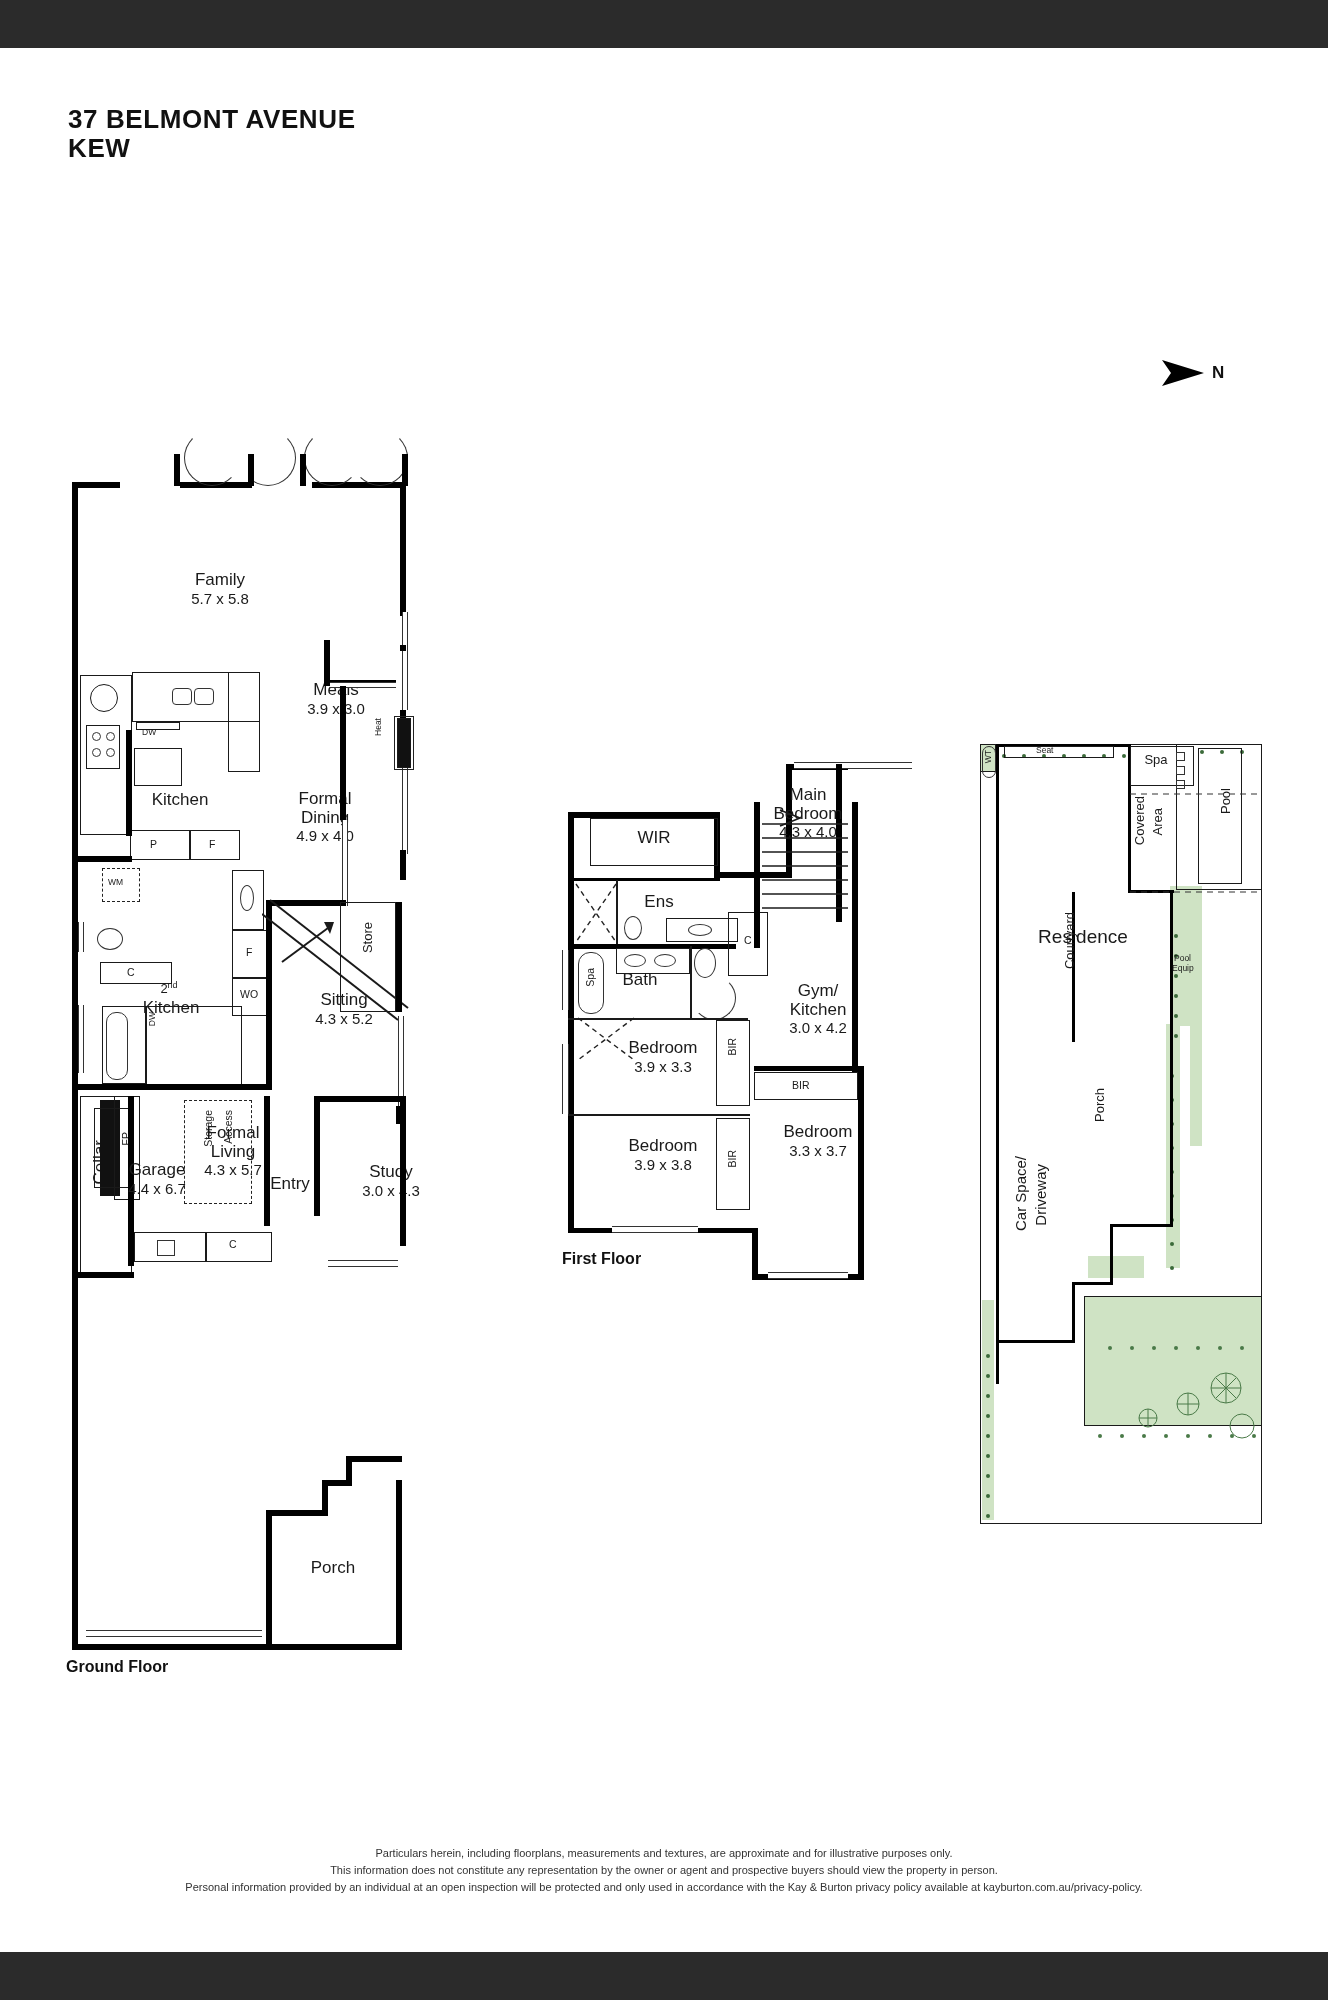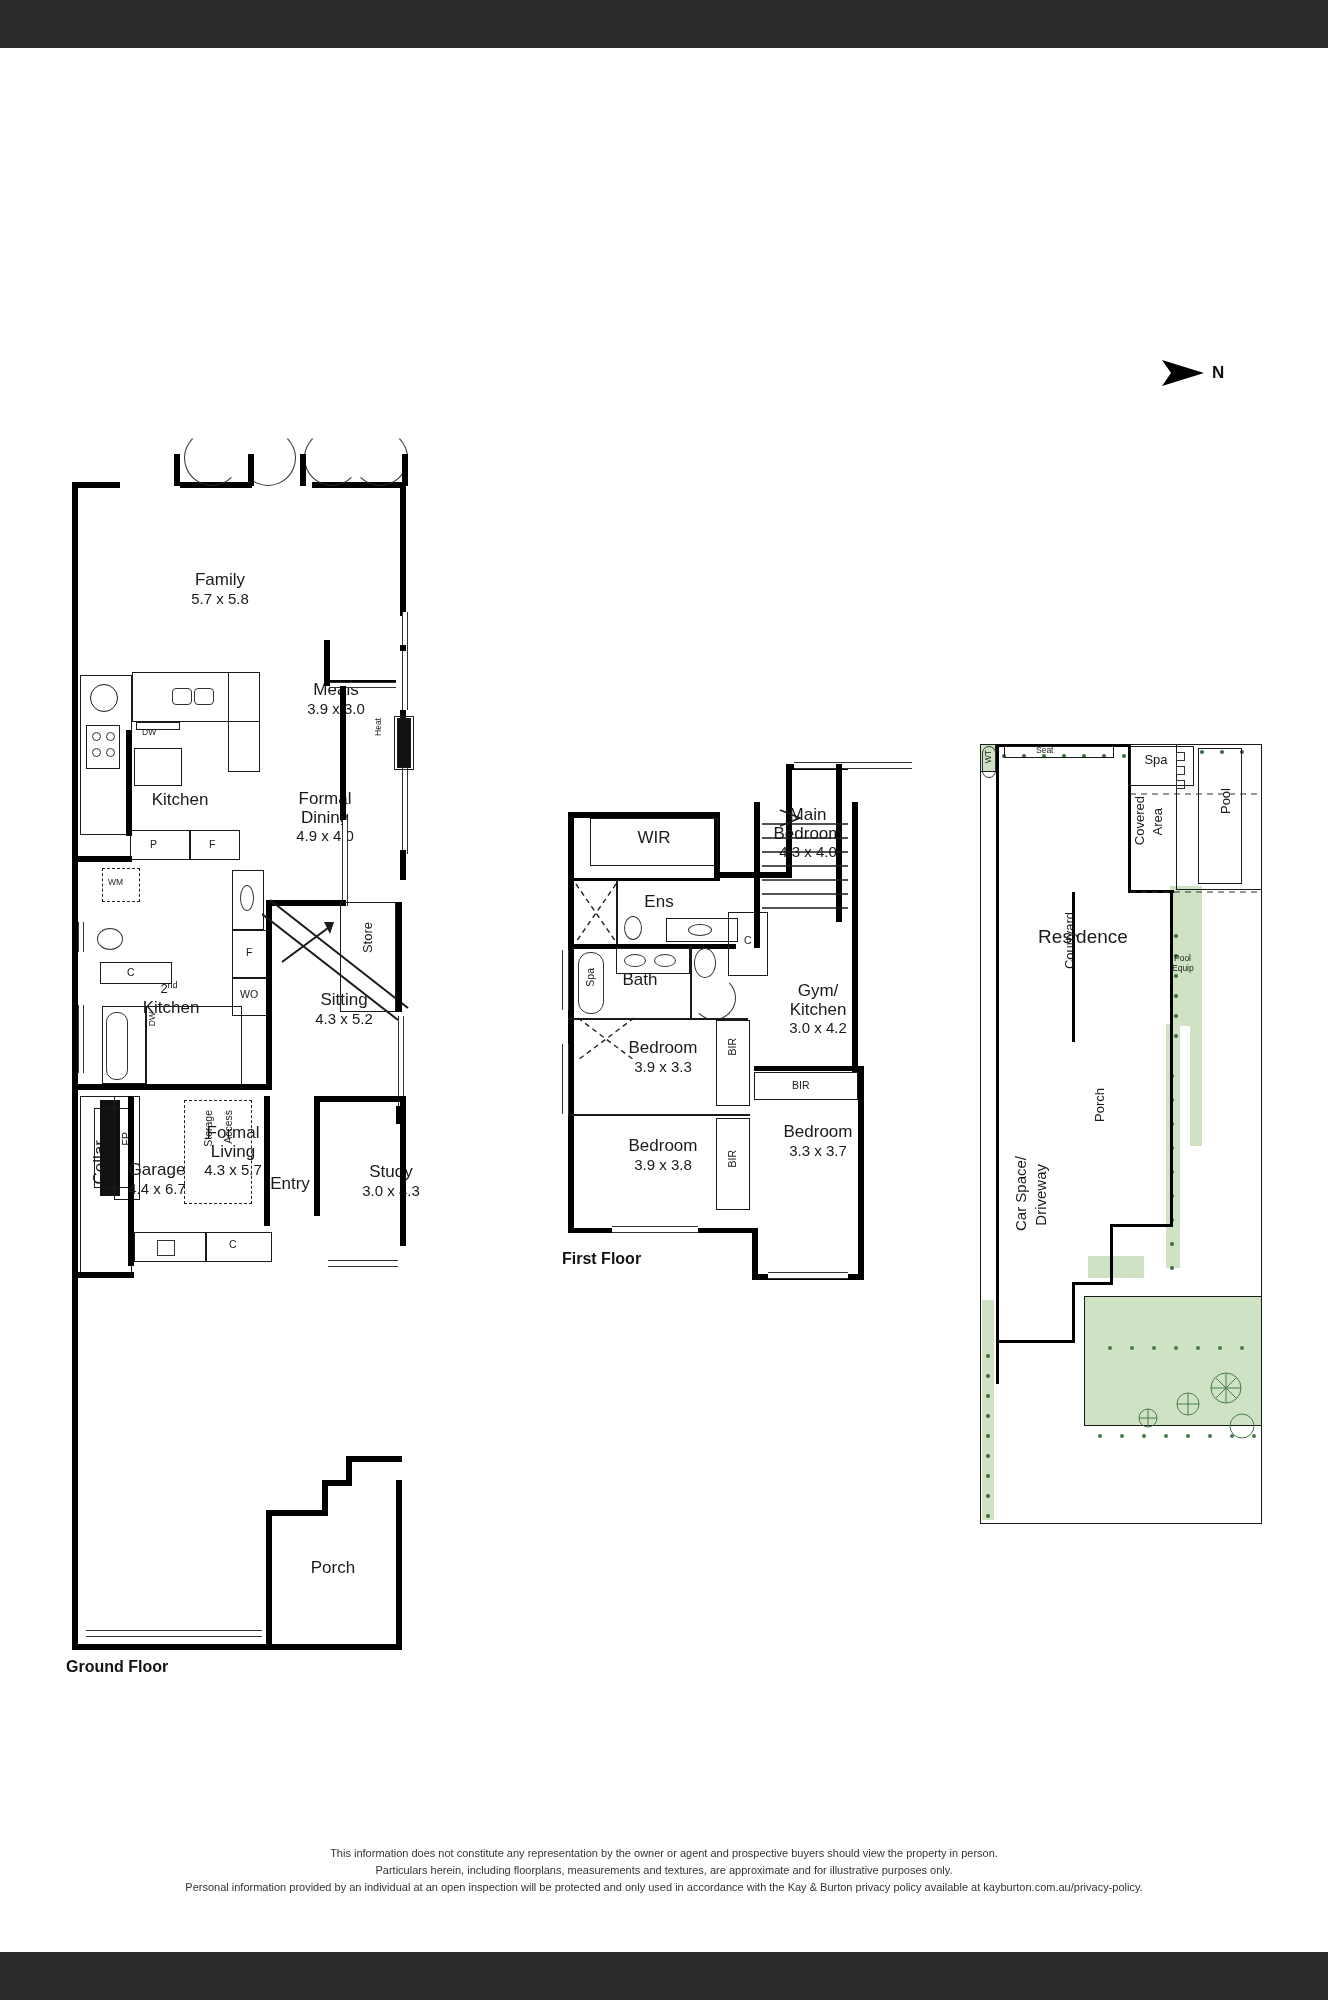--- a/index.html
+++ b/index.html
@@ -78,20 +78,24 @@
     text-align:center; color:#333;
   }
   #footer div { font-size:11px; line-height:1.55; }
 </style>
 </head>
 <body>
 
 <div id="page">
   <div id="sheet">
 
+    <div id="title-block">
+      <div class="l1">37 BELMONT AVENUE</div>
+      <div class="l2">KEW</div>
+    </div>
 
     <div id="north">
       <svg width="46" height="30" viewBox="0 0 46 30">
         <polygon points="2,2 44,15 2,28 11,15" fill="#000"></polygon>
       </svg>
       <span class="lbl">N</span>
     </div>
 
     <div class="plan" id="ground-floor" style="left:72px; top:412px; width:460px; height:1200px;">
 
@@ -326,21 +330,21 @@
       <div class="w" style="left:218px;top:-2px; width:62px;height:6px;"></div>
       <div class="win" style="left:226px; top:-4px; width:118px; height:7px;"></div>
       <div class="w" style="left:268px;top:-2px; width:6px; height:158px;"></div>
       <div class="w" style="left:268px;top:150px;width:6px; height:0;"></div>
 
       <div class="box" style="left:22px; top:52px; width:128px; height:48px;"></div>
       <div class="lab" style="left:44px; top:62px; width:84px;text-align:center;">
         <span class="n">WIR</span>
       </div>
 
-      <div class="lab" style="left:170px; top:40px; width:140px;">
+      <div class="lab" style="left:170px; top:20px; width:140px;">
         <span class="n" style="display:block; line-height:1.1;">Main</span>
         <span class="n" style="display:block; line-height:1.1;">Bedroom</span>
         <span class="d">4.3 x 4.0</span>
       </div>
 
       <div class="w" style="left:0;   top:112px; width:152px; height:3px;"></div>
       <div class="dash" style="left:6px; top:116px; width:42px; height:62px; border-width:0;"></div>
       <svg style="position:absolute; left:6px; top:116px; width:44px; height:62px;">
         <g stroke="#222" stroke-width="1.4" stroke-dasharray="5 4" fill="none">
           <line x1="2" y1="2" x2="42" y2="60"></line>
@@ -599,19 +603,19 @@
 
       <div class="lab vert" style="left:32px; top:460px;">
         <span class="n" style="font-size:15px;">Car Space/</span>
       </div>
       <div class="lab vert" style="left:52px; top:468px;">
         <span class="n" style="font-size:15px;">Driveway</span>
       </div>
     </div>
 
     <div id="footer">
+      <div>Particulars herein, including floorplans, measurements and textures, are approximate and for illustrative purposes only.</div>
       <div>This information does not constitute any representation by the owner or agent and prospective buyers should view the property in person.</div>
-      <div>Particulars herein, including floorplans, measurements and textures, are approximate and for illustrative purposes only.</div>
       <div>Personal information provided by an individual at an open inspection will be protected and only used in accordance with the Kay &amp; Burton privacy policy available at kayburton.com.au/privacy-policy.</div>
     </div>
 
   </div>
 </div>
 
 </body></html>

